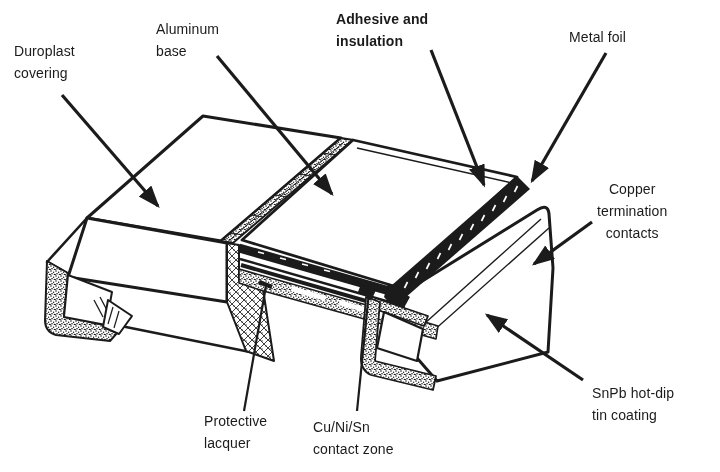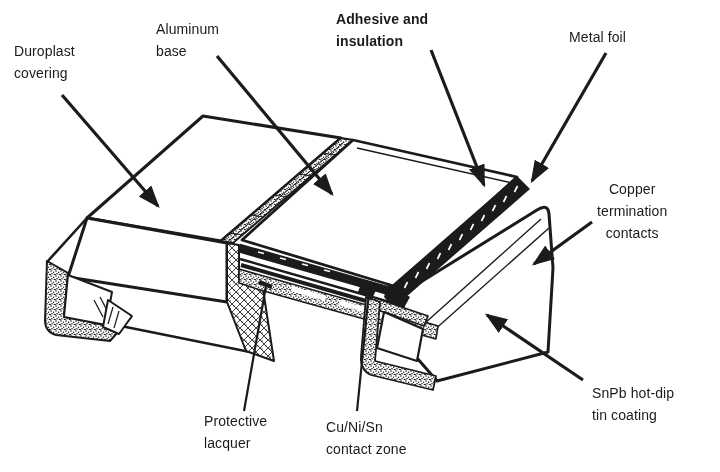--- a/index.html
+++ b/index.html
@@ -17,21 +17,21 @@
     white-space:pre-line;letter-spacing:.1px;
   }
   
   .lb-duroplast{left:14px;top:40px;}
   .lb-aluminum{left:156px;top:18px;}
   .lb-adhesive{left:336px;top:8px;font-weight:bold;}
   .lb-metalfoil{left:569px;top:26px;}
   .lb-copper{left:597px;top:178px;text-align:center;}
   .lb-snpb{left:556px;top:382px;margin-left:36px;}
   .lb-lacquer{left:176px;top:410px;margin-left:28px;}
-  .lb-cuni{left:326px;top:416px;}
+  .lb-cuni{left:313px;top:416px;}
 
   
   .ln{stroke:var(--ink);fill:none;}
   .face{fill:#ffffff;stroke:var(--ink);}
   .solid{fill:var(--ink);stroke:none;}
   .wht{stroke:#ffffff;fill:none;}
 </style>
 </head>
 <body>
 

